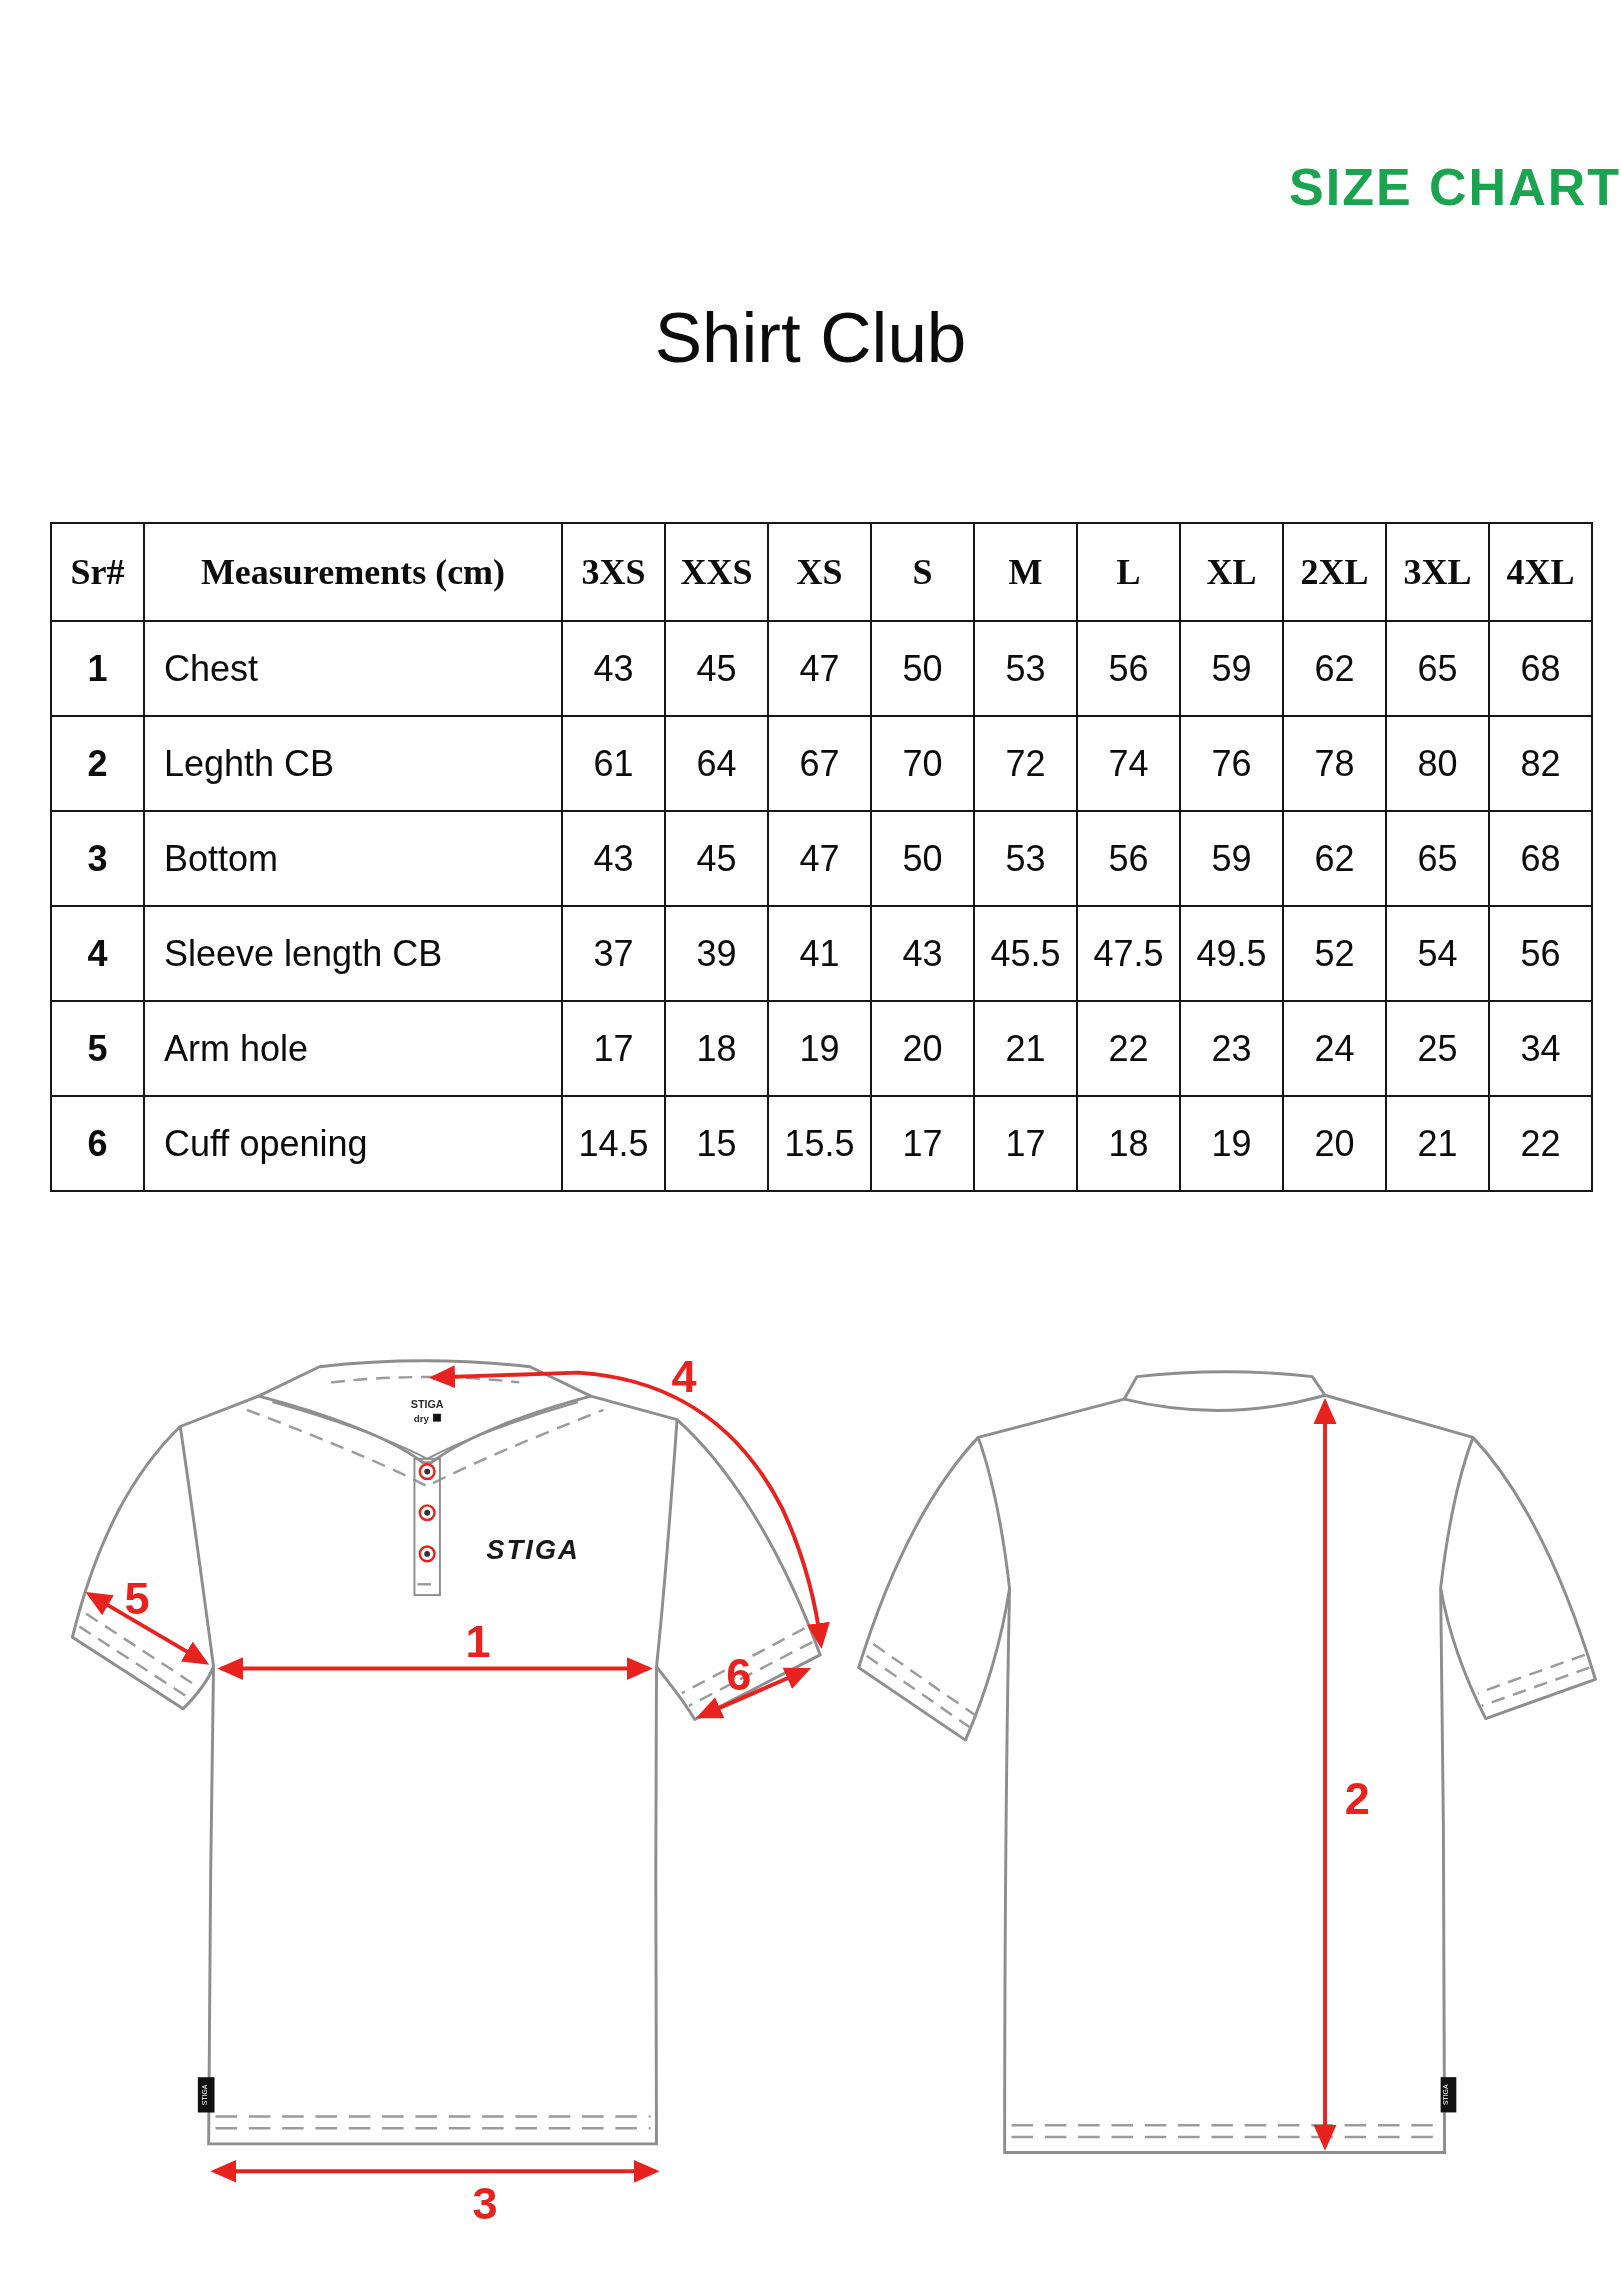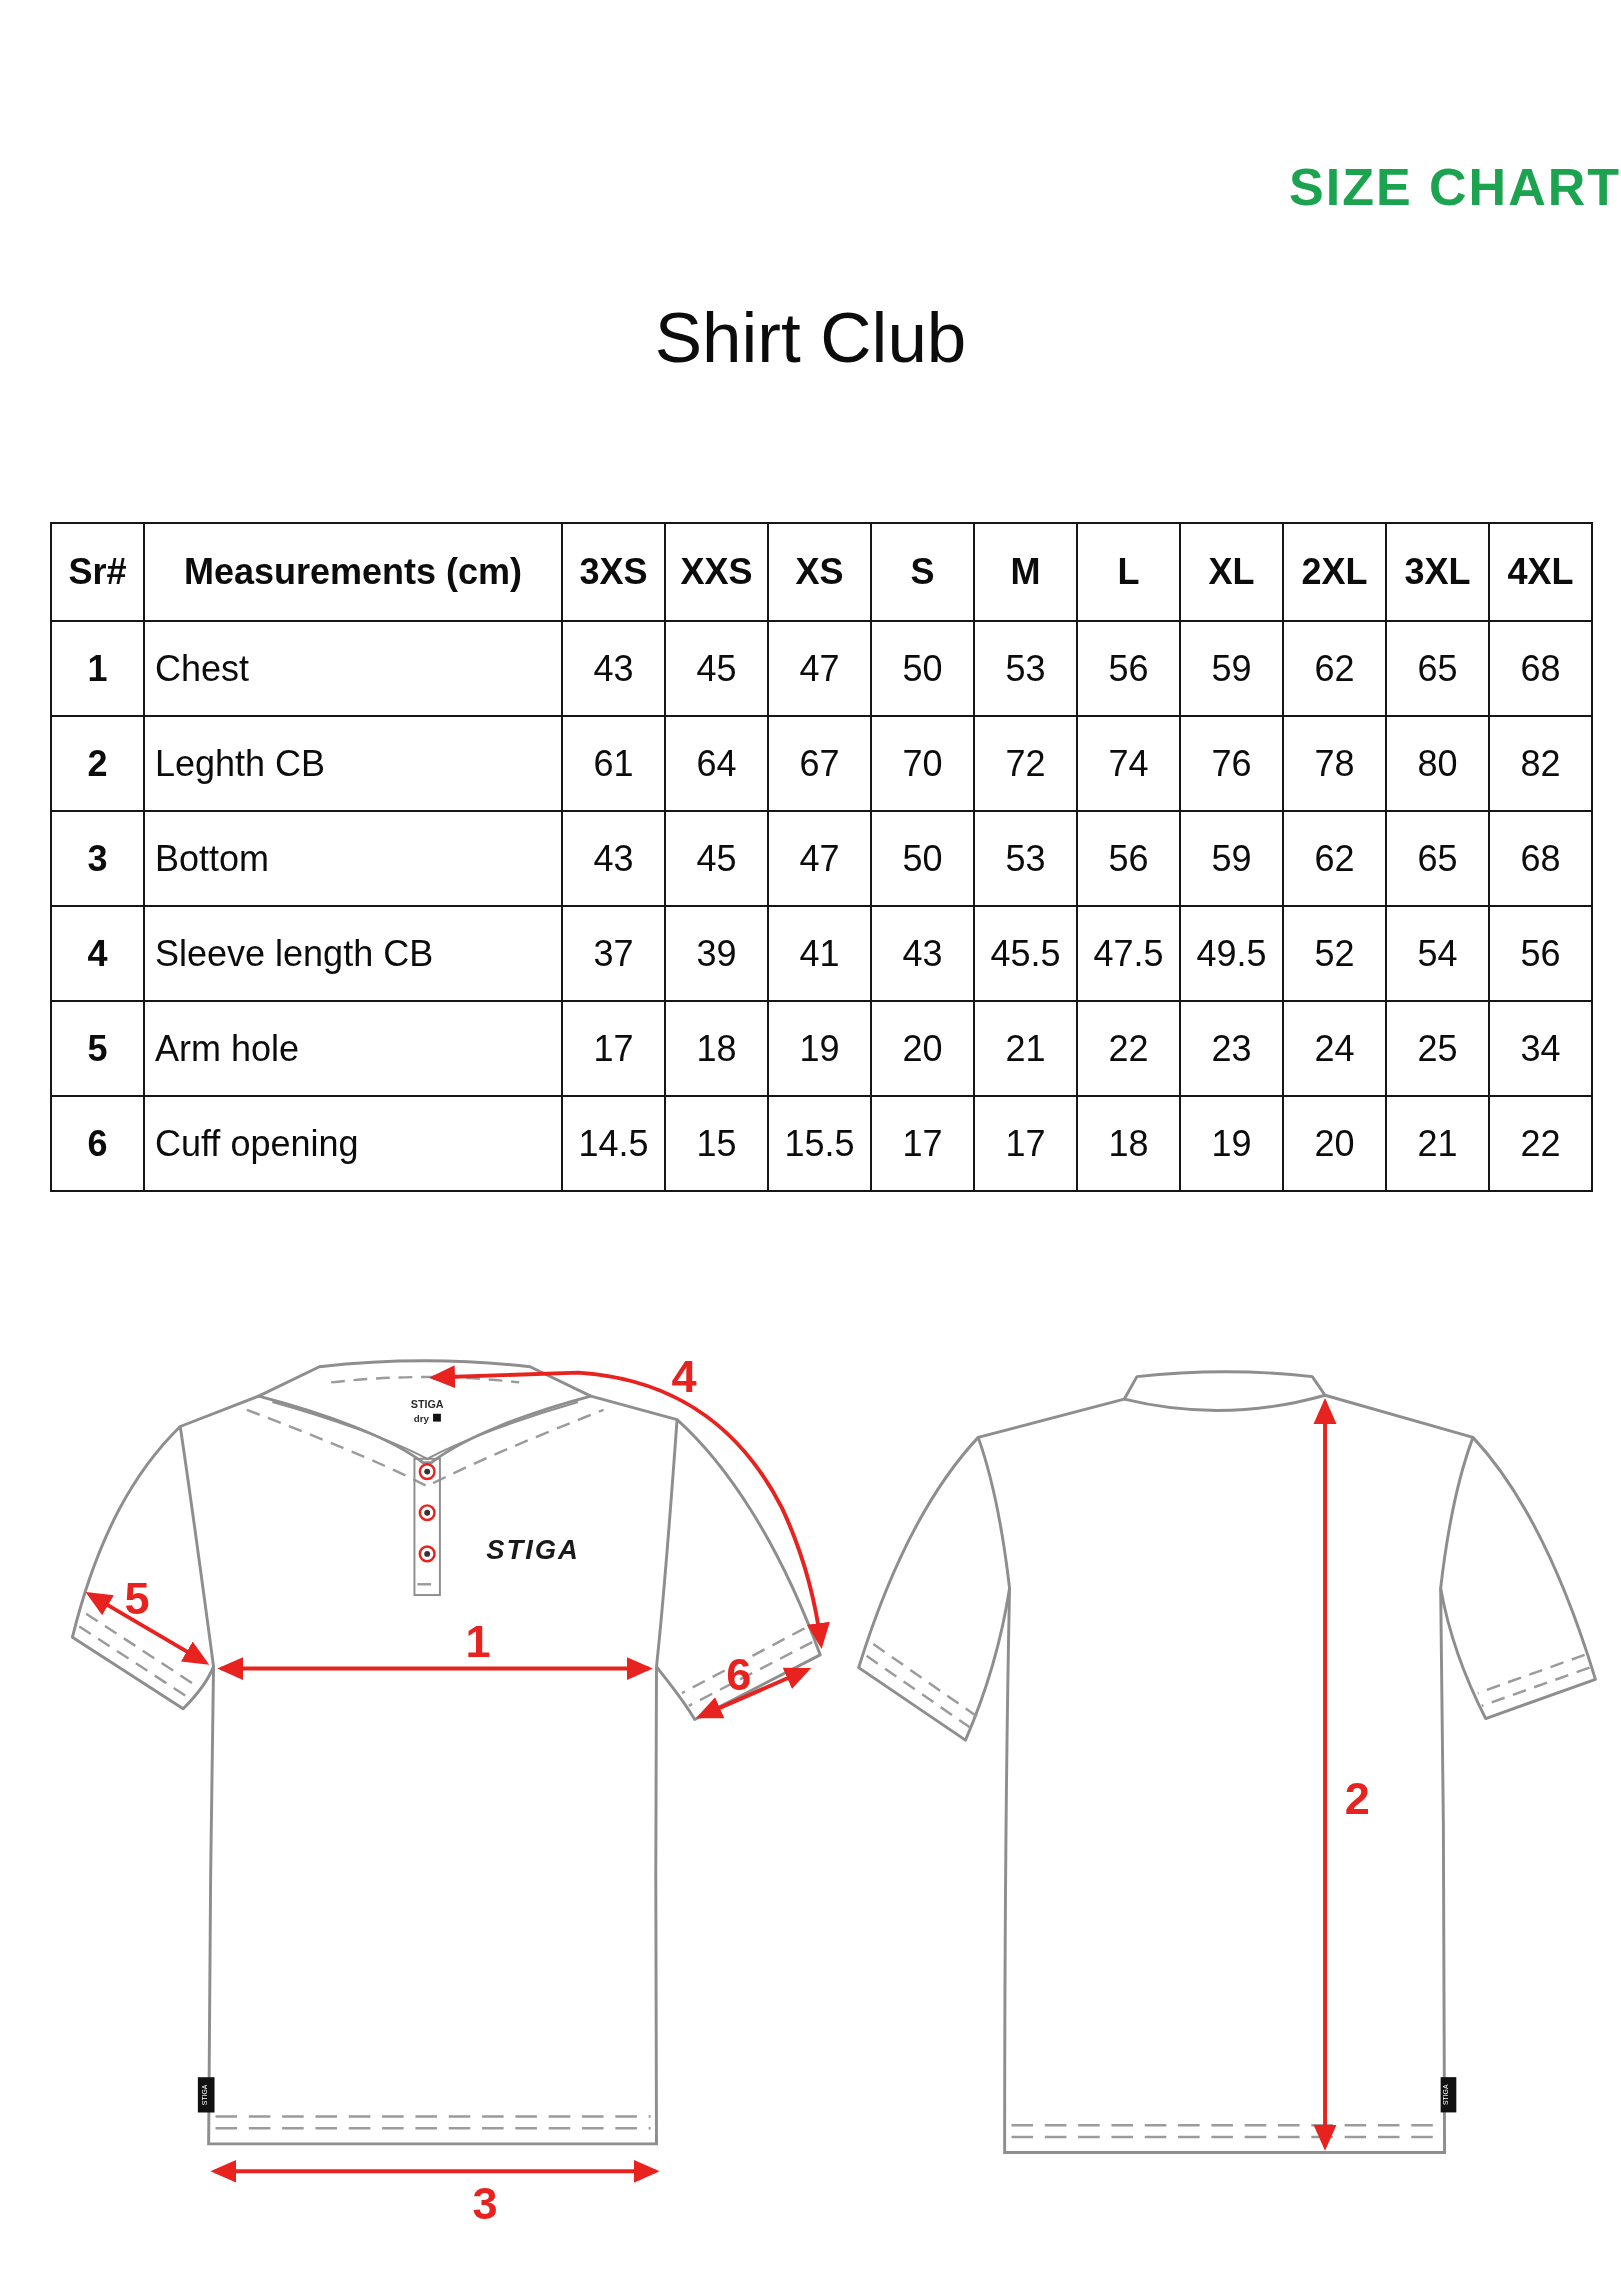--- a/index.html
+++ b/index.html
@@ -19,25 +19,25 @@
     position:absolute;left:50px;top:522px;
     border-collapse:collapse;table-layout:fixed;
     width:1543px;
   }
   .size-table th,.size-table td{
     border:2.9px solid #161616;
     font-size:36px;color:#0c0c0c;
     text-align:center;vertical-align:middle;
     padding:0;overflow:hidden;white-space:nowrap;
   }
-  .size-table thead tr{height:98px;}
+  .size-table thead tr{height:98px;font-family:Liberation Serif, serif;}
   .size-table tbody tr{height:95px;}
   .size-table th{font-weight:bold;}
   .size-table td.sr{font-weight:bold;}
-  .size-table td.meas{text-align:left;padding-left:10px;font-weight:normal;}
+  .size-table td.meas{text-align:left;padding-left:19px;font-weight:normal;}
   .size-table td.val{font-weight:normal;}
 
   .fig{position:absolute;}
   #front-fig{left:29px;top:1353px;}
   #back-fig{left:843px;top:1353px;}
 
   .outline{stroke:var(--shirt-gray,#8E8E8E);stroke-width:3;fill:#ffffff;stroke-linejoin:round;}
   .seam{stroke:var(--shirt-gray,#8E8E8E);stroke-width:3;fill:none;}
   .seam-thin{stroke:var(--shirt-gray,#8E8E8E);stroke-width:2;fill:none;}
   .stitch{stroke:#9b9b9b;stroke-width:2.5;fill:none;stroke-dasharray:14 9;}

